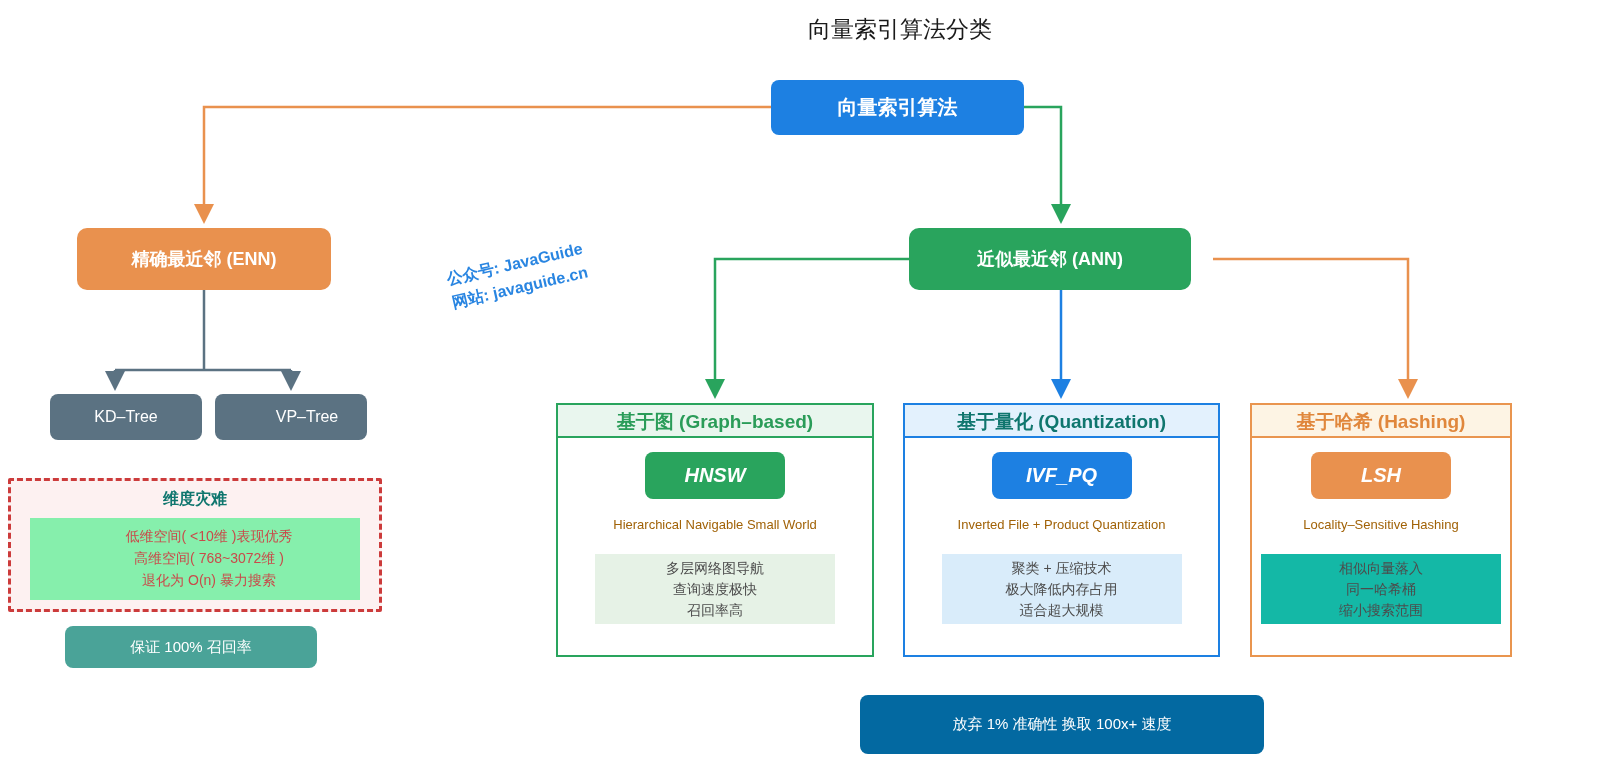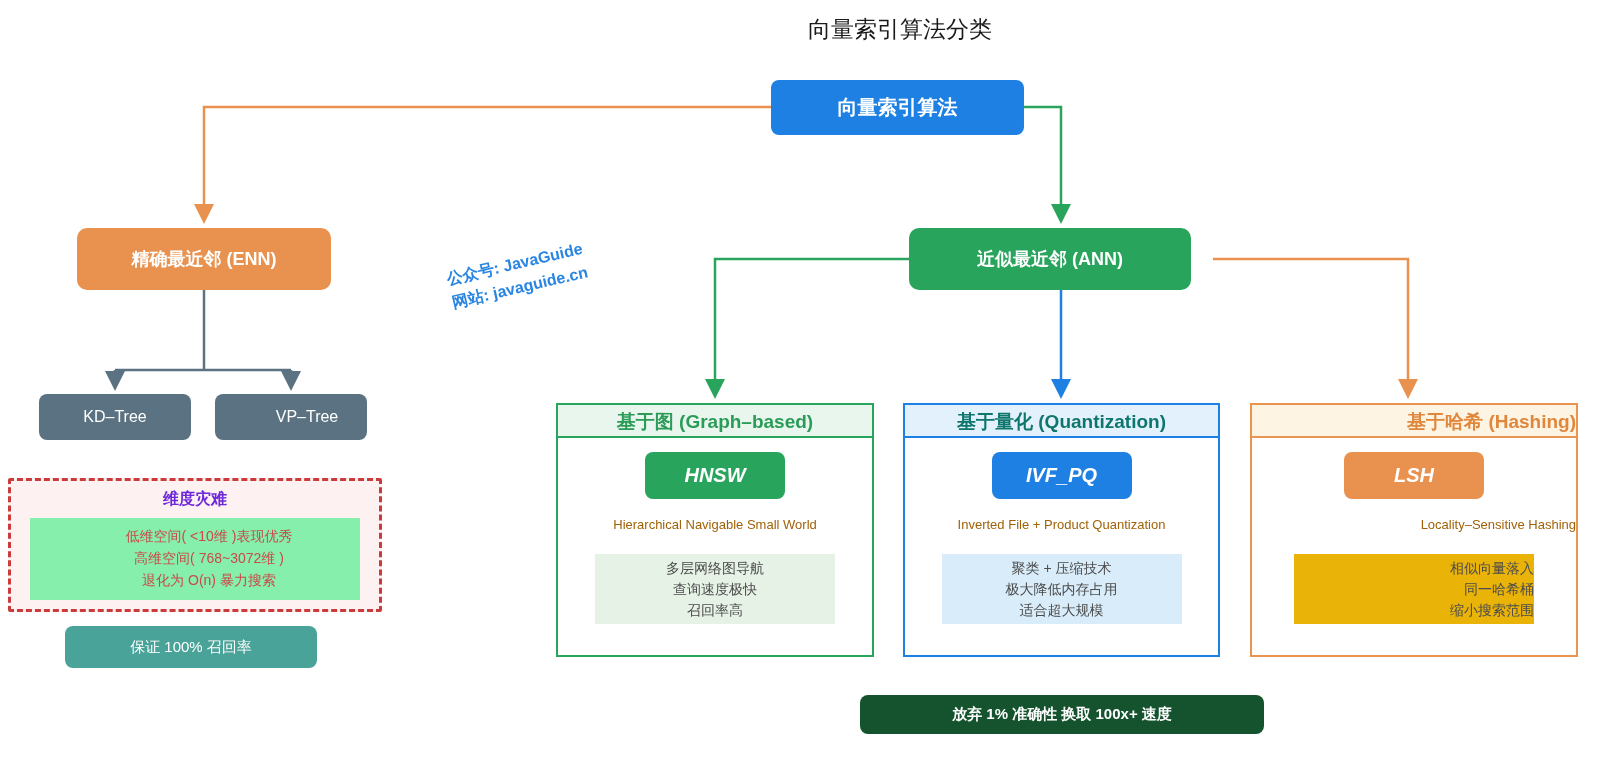--- a/index.html
+++ b/index.html
@@ -33,30 +33,30 @@
     background: #e9914e; border-radius: 10px; font-size: 18px;
   }
   .ann-node {
     left: 909px; top: 228px; width: 282px; height: 62px;
     background: #29a45d; border-radius: 10px; font-size: 18px;
   }
   .leaf-node {
     top: 394px; width: 152px; height: 46px;
     background: #5b7282; border-radius: 8px; font-size: 16px; font-weight: normal;
   }
-  .kd-node { left: 39px; }
+  .kd-node { left: 50px; }
   .vp-node { left: 215px; padding-left: 32px; }
   .curse-box {
     left: 8px; top: 478px; width: 374px; height: 134px;
     border: 3px dashed #cc3b3b; background: #fdf1f1; border-radius: 2px;
     text-align: center;
   }
   .curse-title {
     margin-top: 8px;
-    color: #6d28d9; font-weight: bold; font-size: 16px; text-align: center;
+    color: #0f766e; font-weight: bold; font-size: 16px; text-align: center;
   }
   .curse-detail {
     margin: 8px auto 0; width: 330px; height: 82px;
     background: #86efac;
     display: flex; flex-direction: column; justify-content: center;
     color: #c94a4a; font-size: 14px; line-height: 1.55; padding-left: 28px;
   }
   .benefit-badge {
     left: 65px; top: 626px; width: 252px; height: 42px;
     background: #4aa398; border-radius: 8px; font-size: 15px; font-weight: normal;
@@ -68,21 +68,21 @@
     opacity: 0.95;
   }
   .card {
     top: 403px; height: 254px;
     background: #ffffff;
     border-width: 2px; border-style: solid;
     text-align: center;
   }
   .card-g { left: 556px; width: 318px; border-color: #29a45d; }
   .card-b { left: 903px; width: 317px; border-color: #1d80e2; }
-  .card-o { left: 1250px; width: 328px; border-color: #e9954f; text-align: right; }
+  .card-o { left: 1250px; width: 262px; border-color: #e9954f; }
   .card-header {
     height: 33px; line-height: 33px;
     font-size: 19px; font-weight: bold;
   }
   .card-g .card-header { background: #e9f6ee; color: #2a9c58; border-bottom: 2px solid #29a45d; }
   .card-b .card-header { background: #e3f1fd; color: #0f766e; border-bottom: 2px solid #1d80e2; }
   .card-o .card-header { background: #fdf4e4; color: #e0873c; border-bottom: 2px solid #e9954f; }
   .algo {
     margin: 14px auto 0; width: 140px; height: 47px;
     border-radius: 8px;
@@ -96,24 +96,24 @@
     margin-top: 18px;
     color: #a16207; font-size: 13px;
   }
   .points {
     margin: 22px auto 0; width: 240px; height: 70px;
     display: flex; flex-direction: column; justify-content: center;
     font-size: 14px; line-height: 1.5; color: #4c4c4c;
   }
   .points-g { background: #e6f2e6; }
   .points-b { background: #d9ecfa; }
-  .points-o { background: #eab308; }
+  .points-o { background: #14b8a6; }
   .tradeoff-badge {
-    left: 860px; top: 695px; width: 404px; height: 39px;
-    background: #14532d; border-radius: 8px; font-size: 15px; font-weight: bold;
+    left: 860px; top: 695px; width: 404px; height: 59px;
+    background: #0369a1; border-radius: 8px; font-size: 15px; font-weight: normal;
   }
   svg.connectors {
     position: absolute; left: 0; top: 0;
     width: 1615px; height: 761px;
     pointer-events: none;
   }
 </style>
 </head>
 <body>
 

